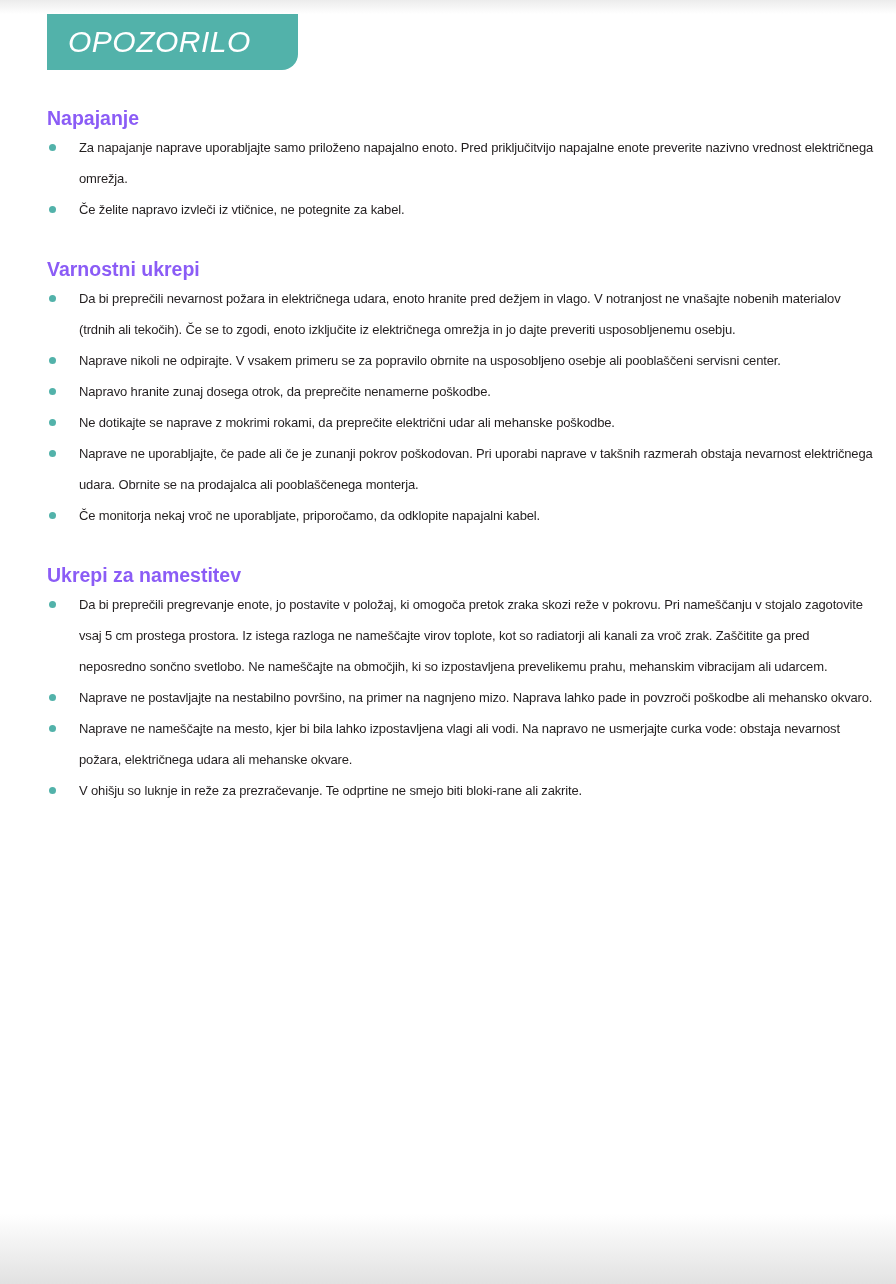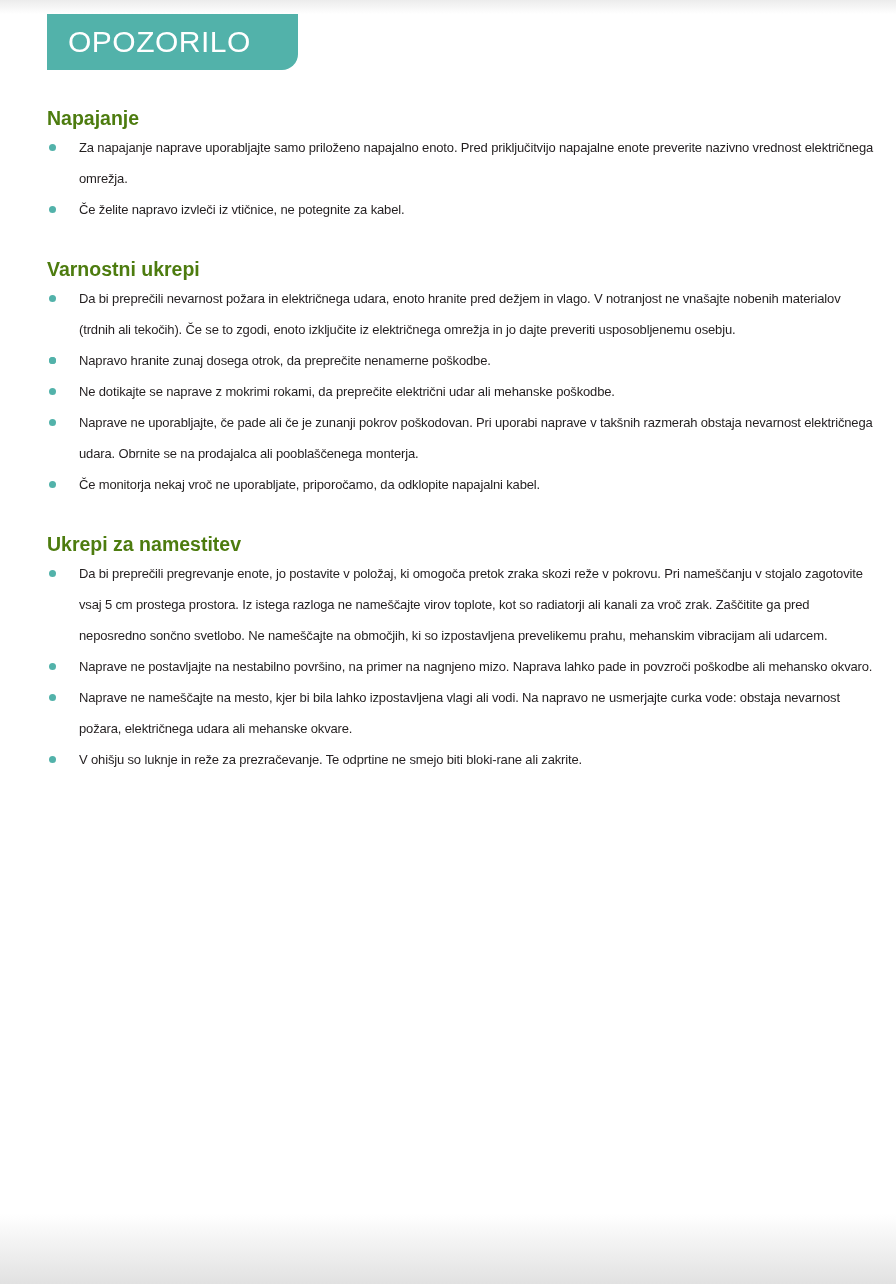--- a/index.html
+++ b/index.html
@@ -16,29 +16,29 @@
     }
     .bottom-shade {
       position: absolute; left: 0; bottom: 0; width: 896px; height: 70px;
       background: linear-gradient(to top, rgba(220,220,220,0.85), rgba(255,255,255,0));
       pointer-events: none;
     }
     .banner {
       position: absolute; left: 47px; top: 14px; width: 251px; height: 56px;
       background: #52b2aa; border-radius: 0 0 16px 0;
       box-sizing: border-box; padding-left: 21px;
-      display: flex; align-items: center;
+      display: flex; align-items: center; font-style: italic;
     }
     .banner span {
       color: #ffffff; font-size: 30px; letter-spacing: 0.5px; font-weight: 400;
     }
     .content { position: absolute; left: 47px; top: 104px; width: 830px; }
     .section { margin-bottom: 30px; }
     .section h2 {
-      margin: 0; font-size: 19.5px; font-weight: 700; line-height: 28px; color: #4d7c0f;
+      margin: 0; font-size: 19.5px; font-weight: 700; line-height: 28px; color: #8b5cf6;
     }
     .section ul { list-style: none; margin: 0; padding: 0; }
     .section li {
       position: relative; padding-left: 32px;
       font-size: 13px; line-height: 31px; color: #231f20;
       letter-spacing: -0.15px;
     }
     .bullet {
       position: absolute; left: 2px; top: 12px; width: 7px; height: 7px;
       border-radius: 50%; background: #52b2aa;
@@ -59,21 +59,21 @@
     <ul>
       <li><span class="bullet"></span><span>Za napajanje naprave uporabljajte samo priloženo napajalno enoto. Pred priključitvijo napajalne enote preverite nazivno vrednost električnega omrežja.</span></li>
       <li><span class="bullet"></span><span>Če želite napravo izvleči iz vtičnice, ne potegnite za kabel.</span></li>
     </ul>
   </div>
 
   <div class="section">
     <h2>Varnostni ukrepi</h2>
     <ul>
       <li><span class="bullet"></span><span>Da bi preprečili nevarnost požara in električnega udara, enoto hranite pred dežjem in vlago. V notranjost ne vnašajte nobenih materialov (trdnih ali tekočih). Če se to zgodi, enoto izključite iz električnega omrežja in jo dajte preveriti usposobljenemu osebju.</span></li>
-      <li><span class="bullet"></span></li>
+      <li><span class="bullet"></span><span>Naprave nikoli ne odpirajte. V vsakem primeru se za popravilo obrnite na usposobljeno osebje ali pooblaščeni servisni center.</span></li>
       <li><span class="bullet"></span><span>Napravo hranite zunaj dosega otrok, da preprečite nenamerne poškodbe.</span></li>
       <li><span class="bullet"></span><span>Ne dotikajte se naprave z mokrimi rokami, da preprečite električni udar ali mehanske poškodbe.</span></li>
       <li><span class="bullet"></span><span>Naprave ne uporabljajte, če pade ali če je zunanji pokrov poškodovan. Pri uporabi naprave v takšnih razmerah obstaja nevarnost električnega udara. Obrnite se na prodajalca ali pooblaščenega monterja.</span></li>
       <li><span class="bullet"></span><span>Če monitorja nekaj vroč ne uporabljate, priporočamo, da odklopite napajalni kabel.</span></li>
     </ul>
   </div>
 
   <div class="section">
     <h2>Ukrepi za namestitev</h2>
     <ul>

